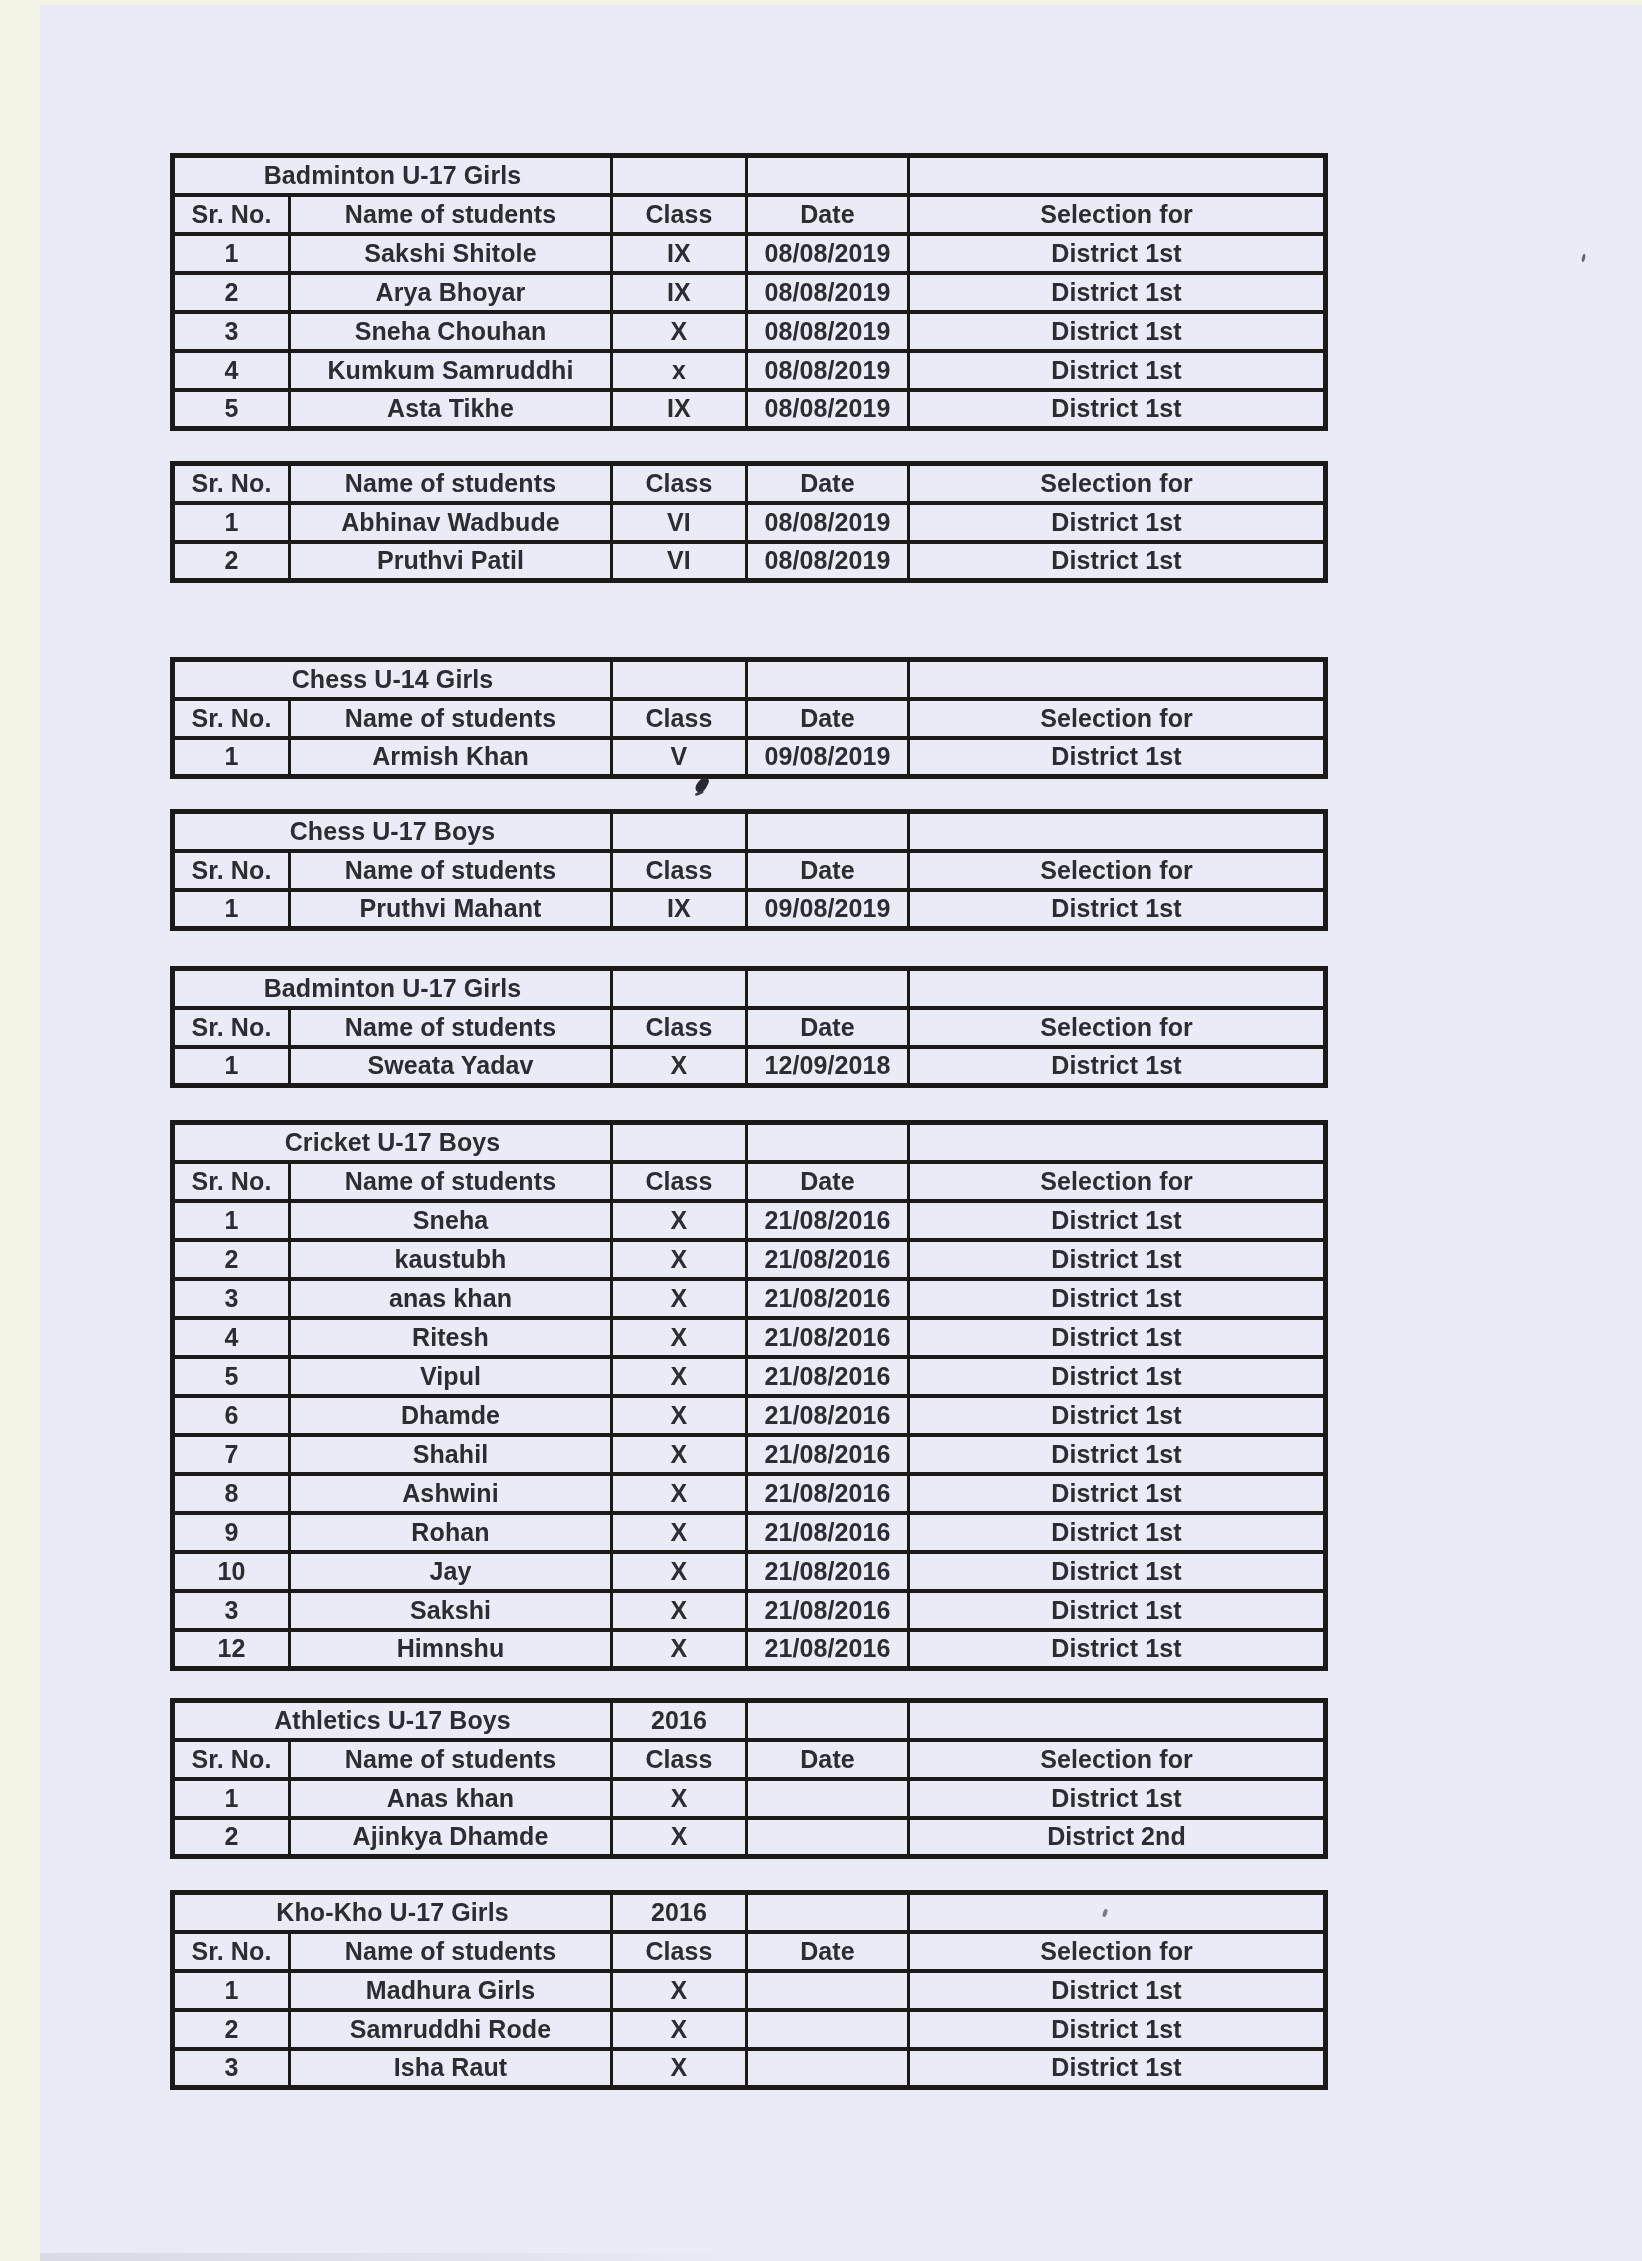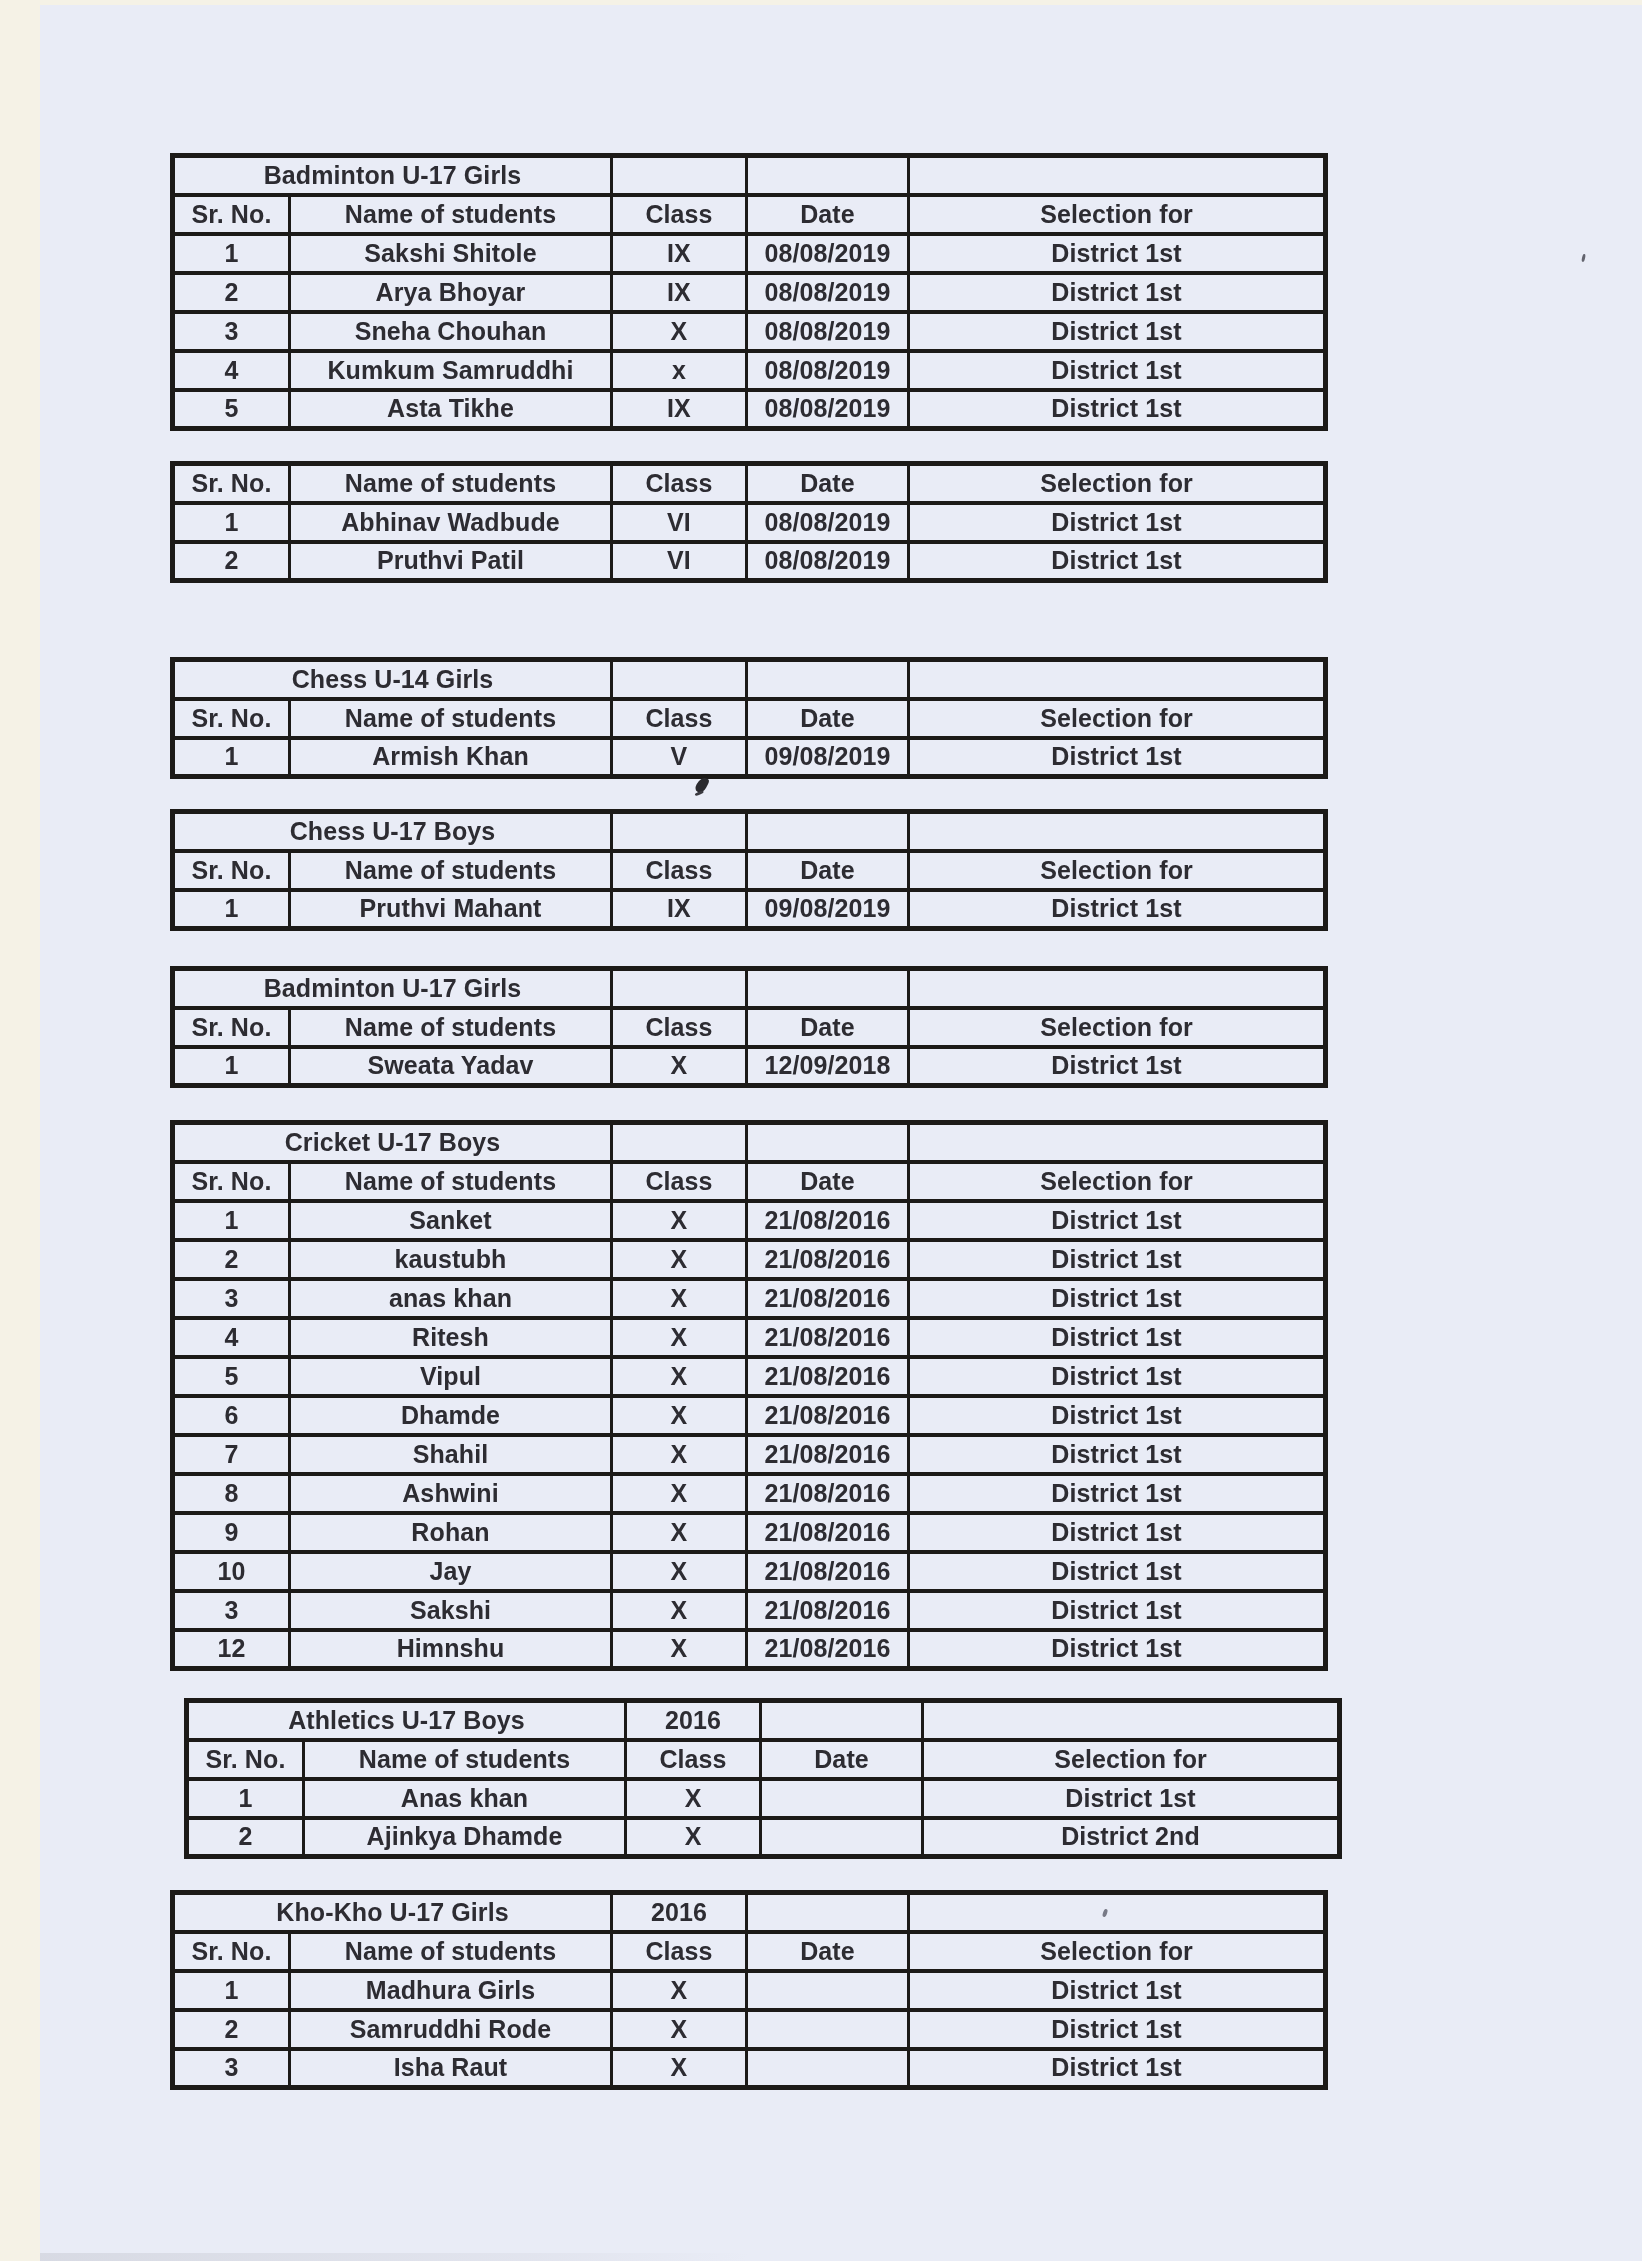--- a/index.html
+++ b/index.html
@@ -263,21 +263,21 @@
         </tr>
         <tr>
           <td>Sr. No.</td>
           <td>Name of students</td>
           <td>Class</td>
           <td>Date</td>
           <td>Selection for</td>
         </tr>
         <tr>
           <td>1</td>
-          <td>Sanket</td>
+          <td>Sneha</td>
           <td>X</td>
           <td>21/08/2016</td>
           <td>District 1st</td>
         </tr>
         <tr>
           <td>2</td>
           <td>kaustubh</td>
           <td>X</td>
           <td>21/08/2016</td>
           <td>District 1st</td>
@@ -347,21 +347,21 @@
         </tr>
         <tr>
           <td>12</td>
           <td>Himnshu</td>
           <td>X</td>
           <td>21/08/2016</td>
           <td>District 1st</td>
         </tr>
       </tbody>
     </table>
-    <table class="sheet" style="top: 1698px; margin-left: 14px;">
+    <table class="sheet" style="top: 1698px;">
       <colgroup>
         <col style="width: 117px;">
         <col style="width: 322px;">
         <col style="width: 135px;">
         <col style="width: 162px;">
         <col style="width: 417px;">
       </colgroup>
       <tbody>
         <tr>
           <td colspan="2">Athletics U-17 Boys</td>

